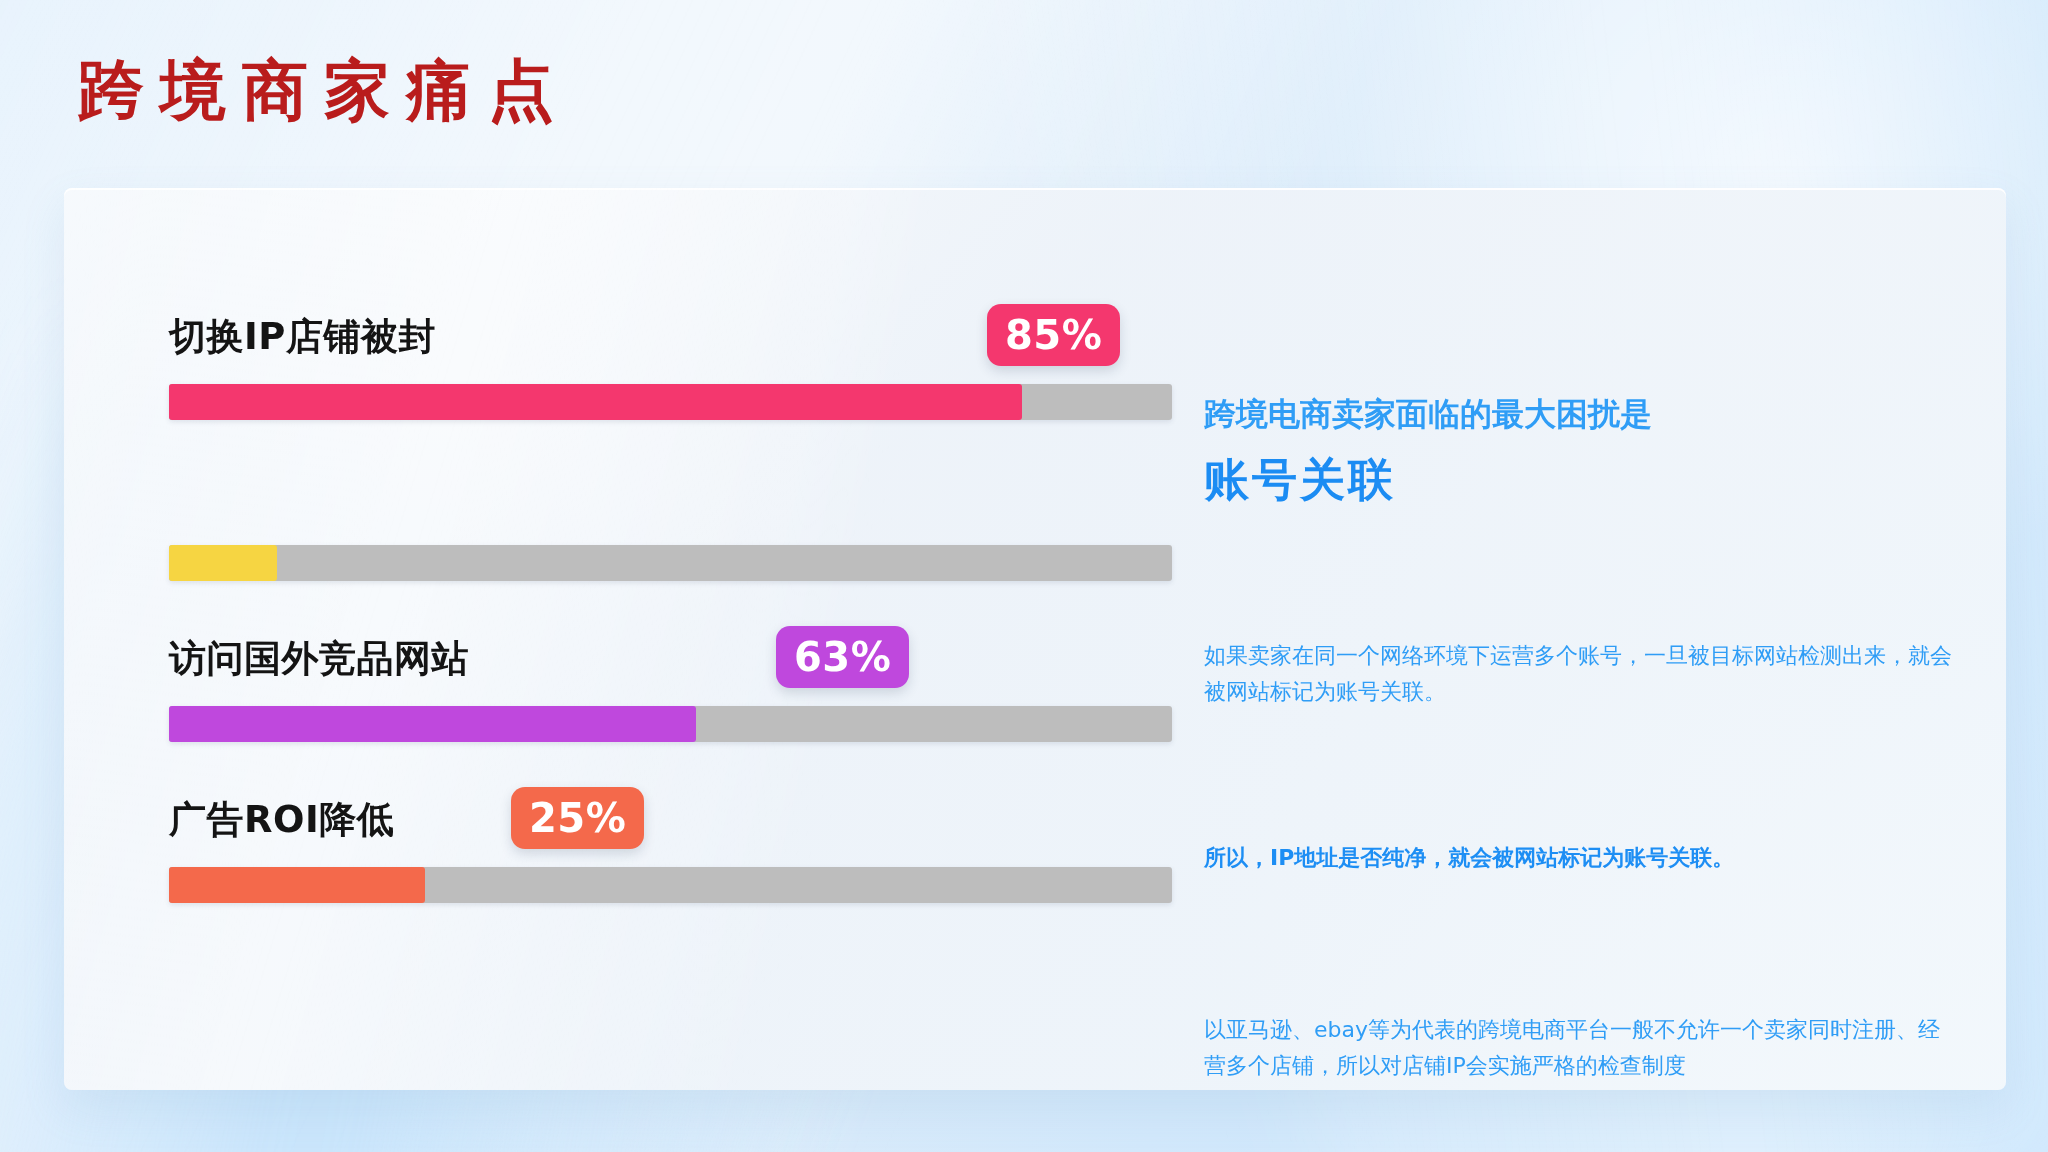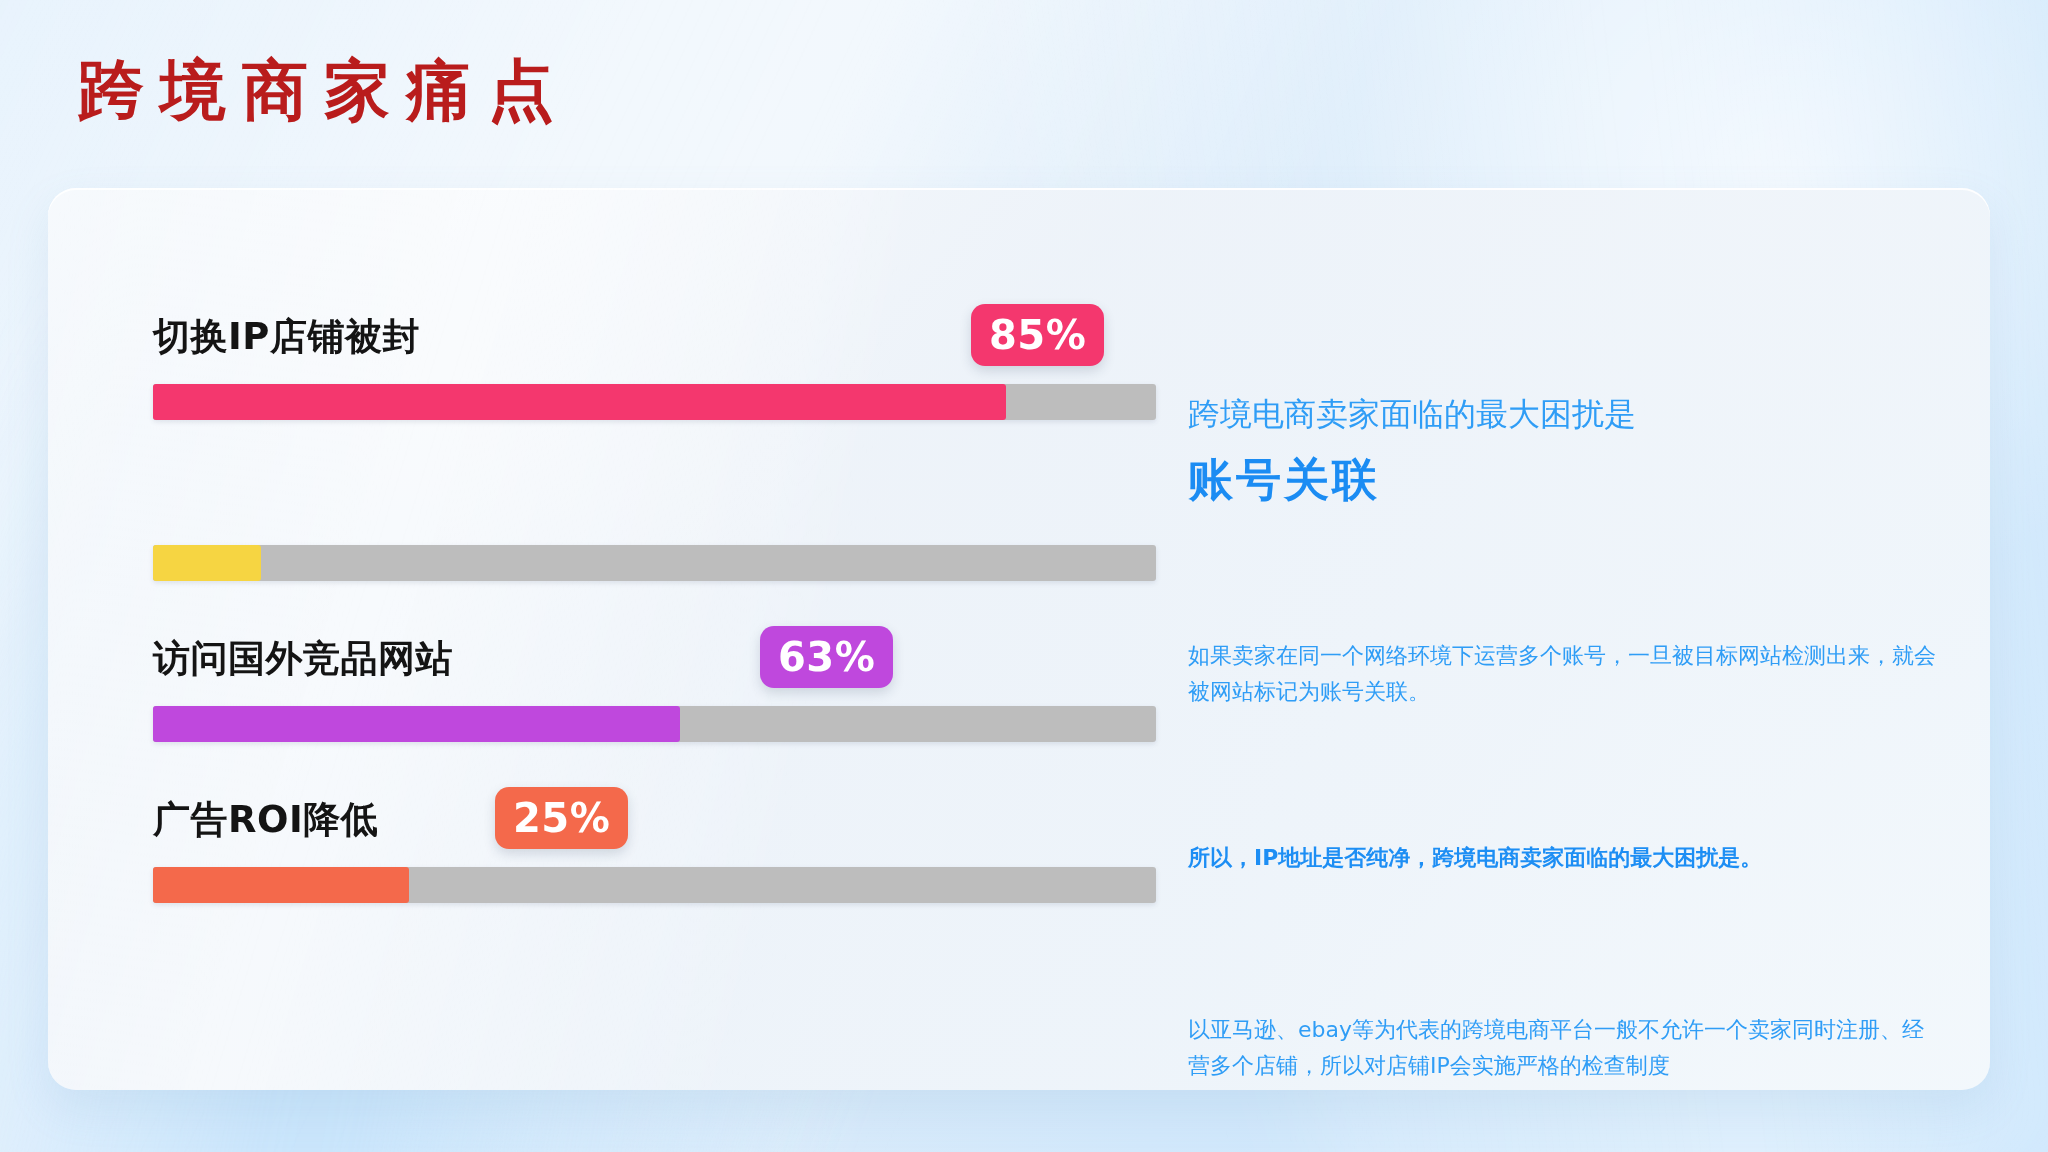--- a/index.html
+++ b/index.html
@@ -39,22 +39,22 @@
   .title{
     position:absolute;left:78px;top:58px;
     font-size:66px;font-weight:700;color:#b91c1c;
     letter-spacing:16px;line-height:1;
     font-family:"DejaVu Sans","Liberation Sans",sans-serif;
     white-space:nowrap;
   }
 
   
   .card{
-    position:absolute;left:48px;top:188px;width:1942px;height:902px;
-    border-radius:28px;
+    position:absolute;left:64px;top:188px;width:1942px;height:902px;
+    border-radius:8px;
     background:linear-gradient(138deg,rgba(247,250,253,.94) 0%,rgba(238,243,249,.93) 38%,rgba(240,245,250,.92) 70%,rgba(245,249,252,.92) 100%);
     box-shadow:0 18px 44px rgba(120,160,200,.14), 0 2px 0 rgba(255,255,255,.9) inset;
     overflow:hidden;
   }
   .card-sheen{
     position:absolute;left:-60px;top:-160px;width:780px;height:1400px;
     background:linear-gradient(96deg,rgba(255,255,255,0) 0%,rgba(255,255,255,.55) 45%,rgba(255,255,255,0) 100%);
     transform:rotate(11deg);filter:blur(30px);
   }
 
@@ -88,21 +88,21 @@
     border-radius:3px;
   }
 
   
   .panel{
     position:absolute;left:1140px;top:0;width:760px;height:902px;
     color:#2d9bf5;
   }
   .p-lead{
     position:absolute;left:0;top:202px;width:740px;
-    font-size:32px;line-height:1.5;color:#2f9df6;font-weight:400;
+    font-size:32px;line-height:1.5;color:#2f9df6;font-weight:700;
     font-family:"DejaVu Sans","Liberation Sans",sans-serif;
   }
   .p-h1{
     position:absolute;left:0;top:262px;
     font-size:45px;font-weight:700;color:#1b8cf3;letter-spacing:3px;
     font-family:"DejaVu Sans","Liberation Sans",sans-serif;
   }
   .p-sub{
     position:absolute;left:0;top:338px;width:740px;
     font-size:32px;line-height:1.5;color:#2f9df6;
@@ -171,17 +171,17 @@
         <div class="fill" style="width:25.5%;background:#f4694b;"></div>
       </div>
     </div>
 
   </div>
 
   <div class="panel">
     <div class="p-lead">跨境电商卖家面临的最大困扰是</div>
     <div class="p-h1">账号关联</div>
     <div class="para b1">如果卖家在同一个网络环境下运营多个账号，一旦被目标网站检测出来，就会被网站标记为账号关联。</div>
-    <div class="para b2">所以，IP地址是否纯净，跨境电商卖家面临的最大困扰是。</div>
+    <div class="para b2">所以，IP地址是否纯净，就会被网站标记为账号关联。</div>
     <div class="para b3">以亚马逊、ebay等为代表的跨境电商平台一般不允许一个卖家同时注册、经营多个店铺，所以对店铺IP会实施严格的检查制度</div>
   </div>
 
 </div>
 
 </body></html>

